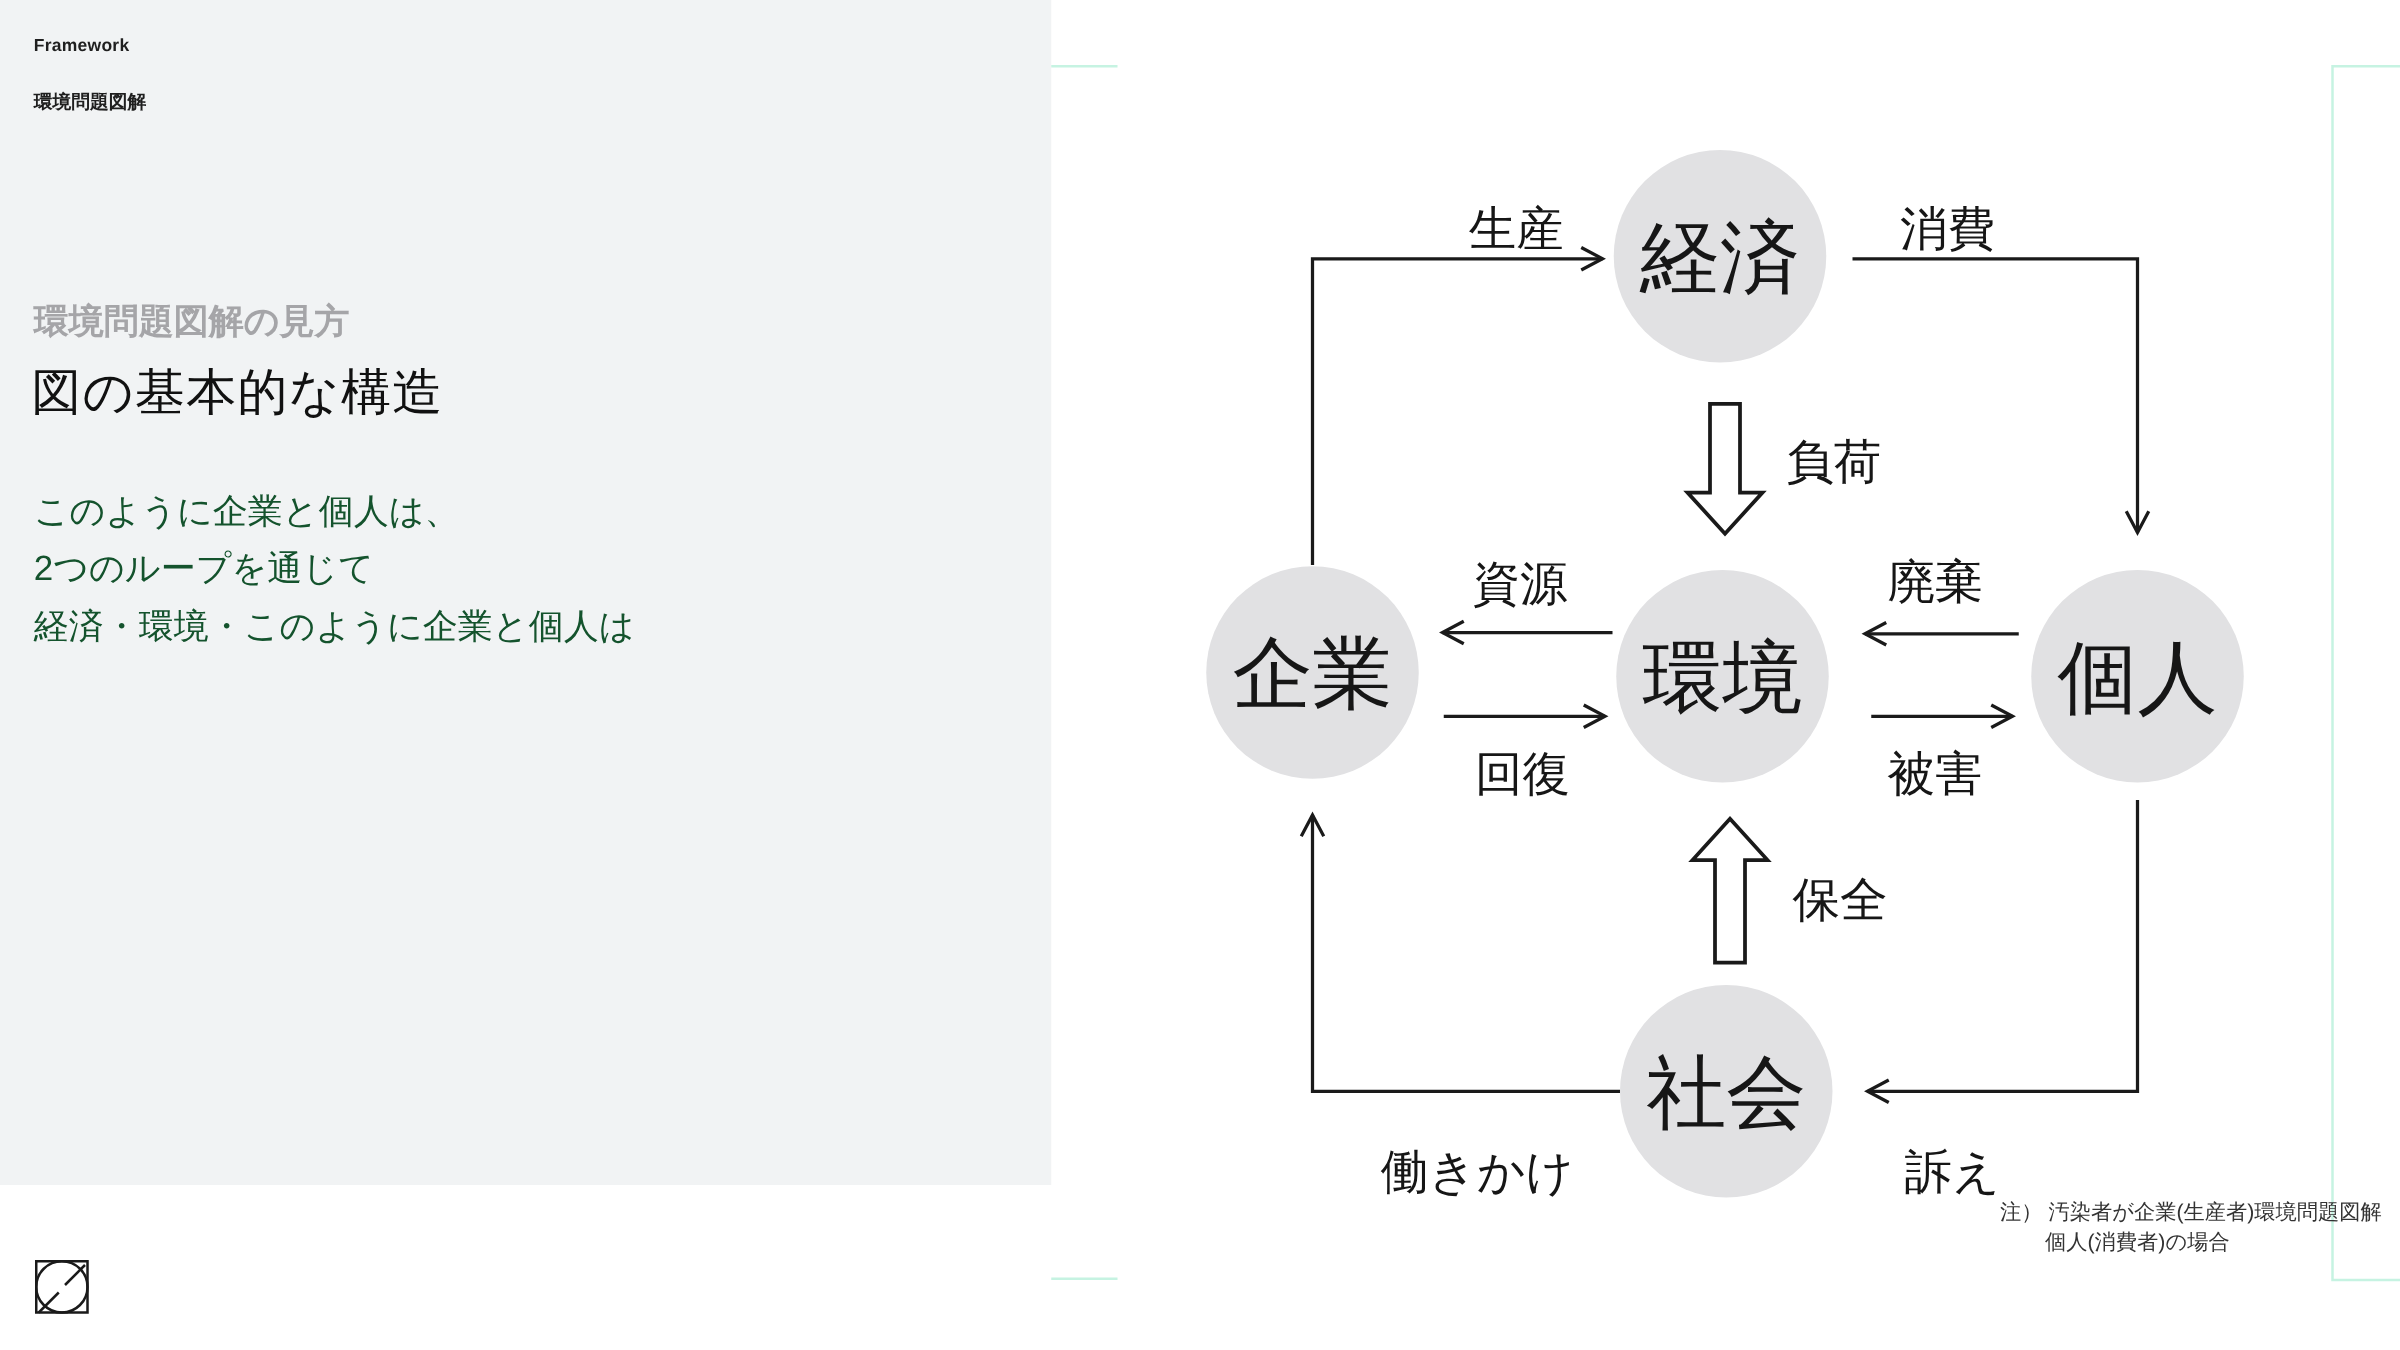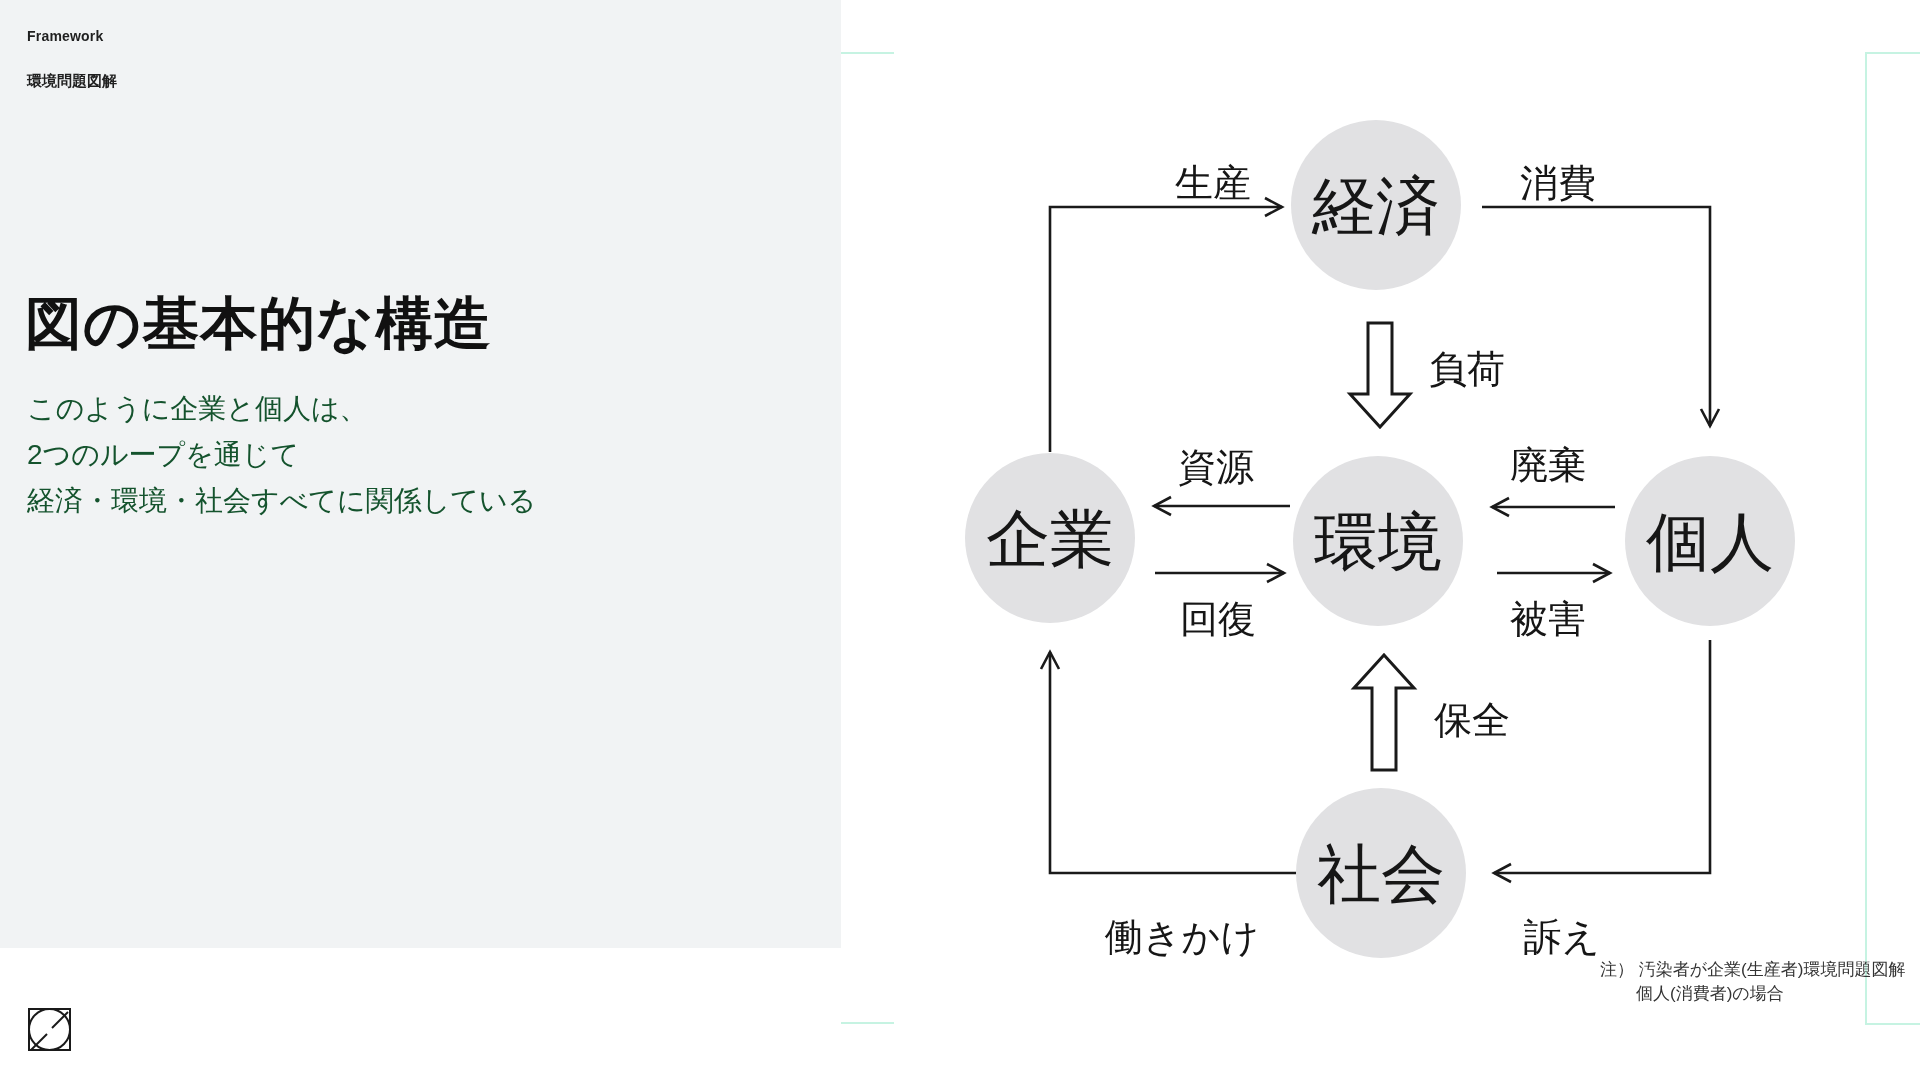--- a/index.html
+++ b/index.html
@@ -21,21 +21,21 @@
   .doc-title {
     position:absolute; left:27px; top:52px;
     font-size:15px; font-weight:700; color:#1f1f1f;margin-top:20px;
   }
   .kicker {
     position:absolute; left:27px; top:238px;
     font-size:28px; font-weight:700; color:#a5a5a8;
   }
   .page-title {
     position:absolute; left:25px; top:286px;
-    font-size:57px; font-weight:700; color:#111; letter-spacing:1px;
+    font-size:40px; font-weight:400; color:#111; letter-spacing:1px;
   }
   .body-text {
     position:absolute; left:27px; top:386px;
     font-size:28px; line-height:46px; color:#14532d;
   }
   .footnote {
     position:absolute; left:1600px; top:958px;
     font-size:17px; line-height:24px; color:#333;
   }
   .footnote .line2 { padding-left:36px; }
@@ -50,25 +50,26 @@
   .edge-label { font-size:38px; fill:#161616; text-anchor:middle; font-weight:500; }
   .mint { stroke:#c6f3e2; stroke-width:2; fill:none; }
   .logo { stroke:#1a1a1a; stroke-width:2; fill:none; }
 </style>
 </head>
 <body>
 
 <div class="left-panel">
   <div class="eyebrow">Framework</div>
   <div class="doc-title">環境問題図解</div>
+  <div class="kicker">環境問題図解の見方</div>
   <div class="page-title">図の基本的な構造</div>
   <div class="body-text">
     <div>このように企業と個人は、</div>
     <div>2つのループを通じて</div>
-    <div>経済・環境・社会すべてに関係している</div>
+    <div>経済・環境・このように企業と個人は</div>
   </div>
 </div>
 
 <svg class="overlay" viewBox="0 0 1920 1080">
   <defs>
     <marker id="ah" viewBox="0 0 26 26" refX="22" refY="13" markerWidth="26" markerHeight="26" markerUnits="userSpaceOnUse" orient="auto">
       <path d="M5 4 L22 13 L5 22" fill="none" stroke="#1a1a1a" stroke-width="2.6"></path>
     </marker>
   </defs>
 

